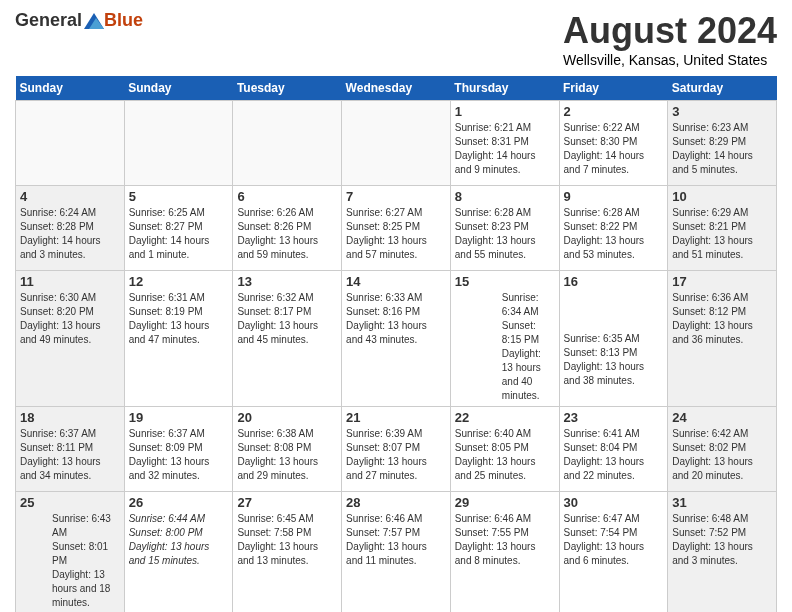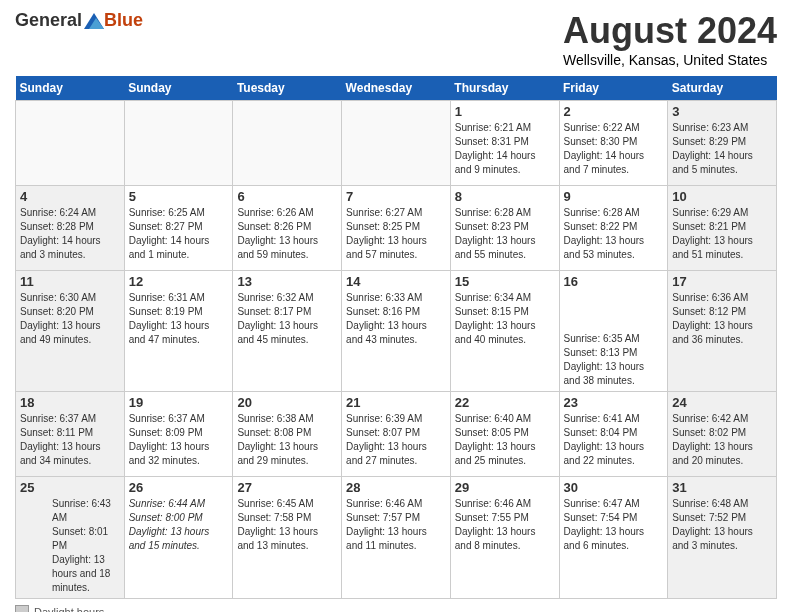--- a/index.html
+++ b/index.html
@@ -147,21 +147,21 @@
 Daylight: 13 hours and 45 minutes.</div>
           </td>
           <td class="weekday">
             <div class="day-number">14</div>
             <div class="day-info" style="white-space: pre-line;">Sunrise: 6:33 AM
 Sunset: 8:16 PM
 Daylight: 13 hours and 43 minutes.</div>
           </td>
           <td class="weekday">
             <div class="day-number">15</div>
-            <div class="day-info" style="white-space: pre-line;">Sunrise: 6:34 AM
+            <div class="day-info" style="white-space: pre-line; margin-left: 47px;">Sunrise: 6:34 AM
 Sunset: 8:15 PM
 Daylight: 13 hours and 40 minutes.</div>
           </td>
           <td class="weekday">
             <div class="day-number">16</div>
             <div class="day-info" style="white-space: pre-line; margin-top: 43px;">Sunrise: 6:35 AM
 Sunset: 8:13 PM
 Daylight: 13 hours and 38 minutes.</div>
           </td>
           <td class="weekend">

